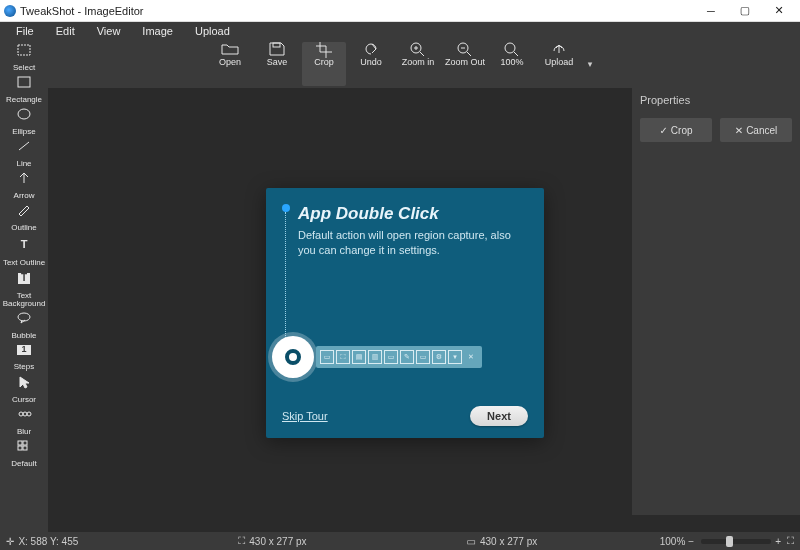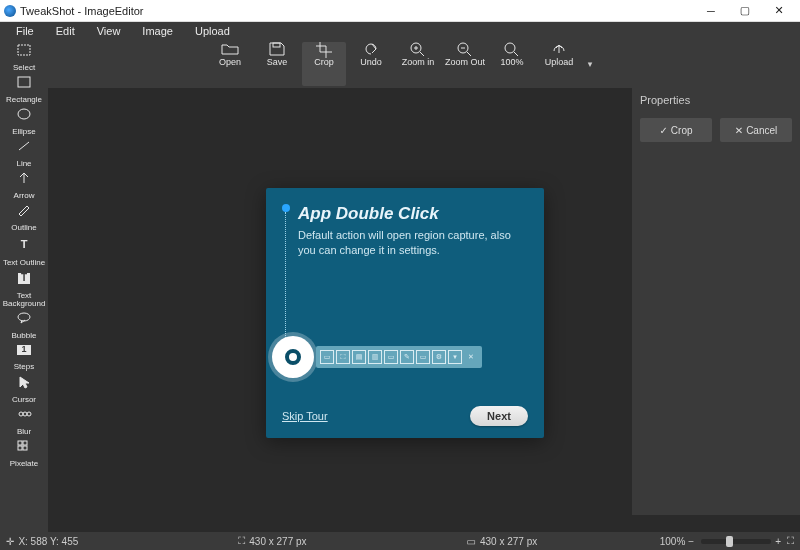--- a/index.html
+++ b/index.html
@@ -142,21 +142,21 @@
         </svg>
       <span class="lbl">Blur</span>
     </div>
     <div class="tool">
       <svg width="14" height="12">
           <rect x="1" y="1" width="4" height="4"></rect>
           <rect x="6" y="1" width="4" height="4"></rect>
           <rect x="1" y="6" width="4" height="4"></rect>
           <rect x="6" y="6" width="4" height="4"></rect>
         </svg>
-      <span class="lbl">Pixelate</span>
+      <span class="lbl">Default</span>
     </div>
   </div>
 
   <div class="main">
     <div class="toolbar">
       <div style="width:150px"></div>
       <div class="tbtn">
         <svg width="18" height="14">
             <path d="M1 3h5l2 2h9v7H1z"></path>
           </svg>

